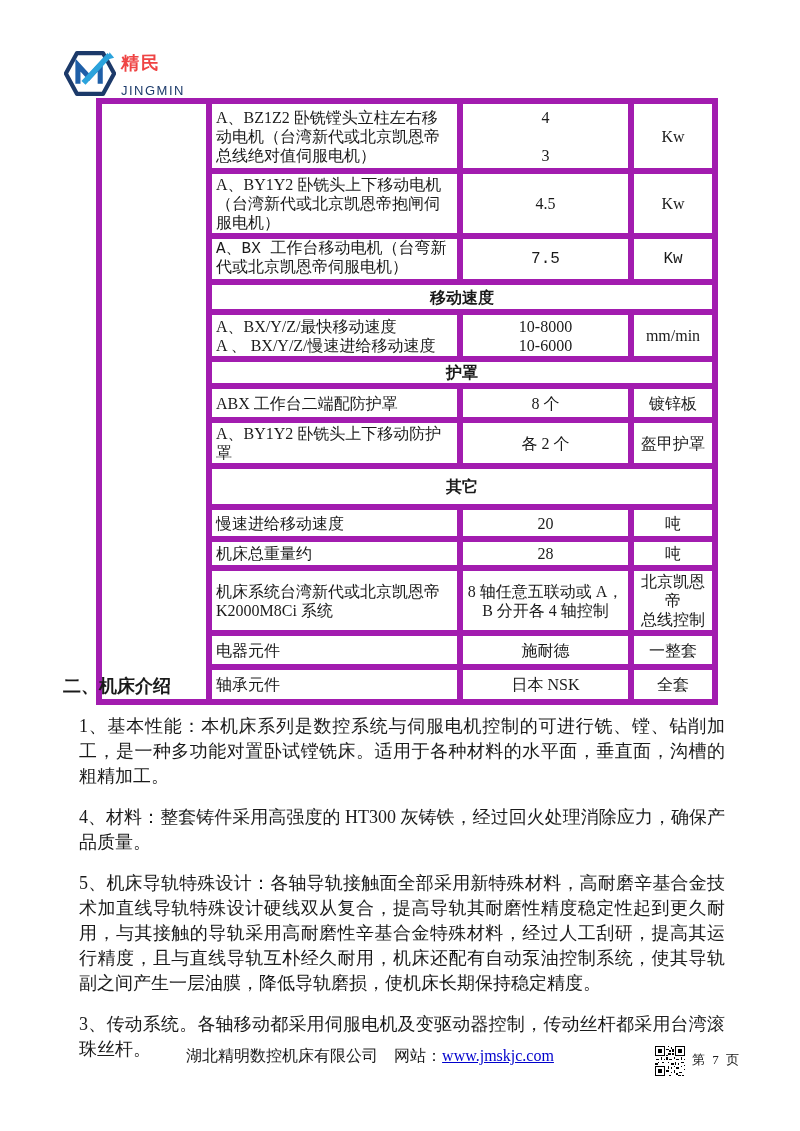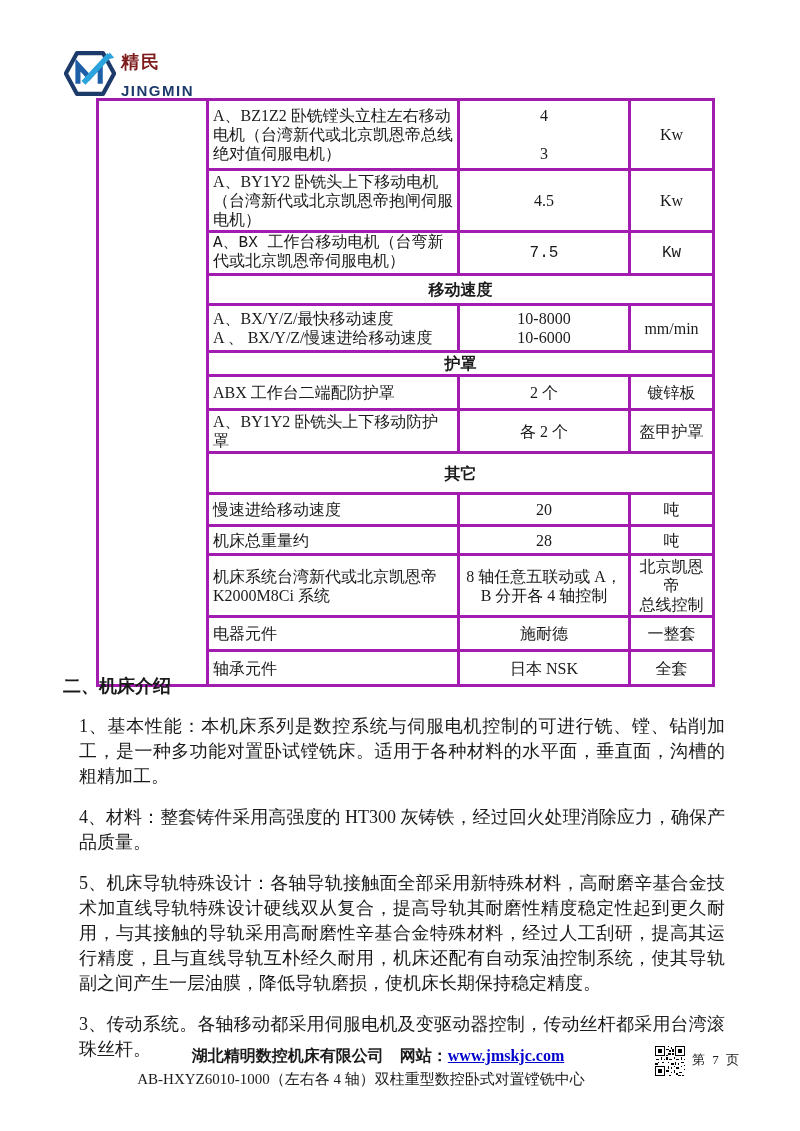--- a/index.html
+++ b/index.html
@@ -8,46 +8,46 @@
     width:800px;height:1131px;
     background:#ffffff;
     font-family:"Liberation Serif","DejaVu Serif",serif;
     color:#1a1a1a;
     overflow:hidden;
     outline:1px solid #d9d9d9;
   }
   
   .logo{position:absolute;left:64px;top:50px;display:flex;align-items:center;gap:5px;}
   .logo-text{display:flex;flex-direction:column;line-height:1;}
-  .logo-cn{font-size:18px;font-weight:bold;color:#7f1d1d;letter-spacing:2px;font-family:"Liberation Sans","DejaVu Sans",sans-serif;}
-  .logo-en{font-size:15px;font-weight:bold;color:#1c3a6a;letter-spacing:1.5px;margin-top:12px;font-family:"Liberation Sans","DejaVu Sans",sans-serif;}
+  .logo-cn{font-size:18px;font-weight:bold;color:#ef4444;letter-spacing:2px;font-family:"Liberation Sans","DejaVu Sans",sans-serif;}
+  .logo-en{font-size:13px;font-weight:normal;color:#1c3a6a;letter-spacing:1.5px;margin-top:12px;font-family:"Liberation Sans","DejaVu Sans",sans-serif;}
   
   table.spec{
     position:absolute;left:96px;top:98px;width:616px;
     border-collapse:collapse;table-layout:fixed;
     font-size:16px;
   }
   table.spec td{
-    border:3px solid #a21caf;
+    border:6px solid #a21caf;
     padding:1px 4px;
     vertical-align:middle;
     line-height:19px;
     overflow:hidden;
   }
   td.leftcol{background:#ffffff;}
   td.param{text-align:left;white-space:pre-line;}
   td.val{text-align:center;white-space:pre-line;}
   td.unit{text-align:center;white-space:pre-line;}
   td.sec{text-align:center;font-weight:bold;}
   
   .intro{position:absolute;left:63px;top:674px;width:678px;}
   .intro h2{font-size:18px;font-weight:bold;margin:0 0 4px 0;}
   .intro p{font-size:18px;line-height:25px;margin:16px;text-align:justify;}
   
-  .footer-line1{position:absolute;left:104px;top:1046px;width:548px;text-align:center;font-size:16px;font-weight:bold;}
+  .footer-line1{position:absolute;left:96px;top:1046px;width:548px;text-align:center;font-size:16px;}
   .footer-line2{position:absolute;left:63px;top:1070px;width:596px;text-align:center;font-size:15px;}
   .footer-link{color:#0000cc;text-decoration:underline;}
   .qr{position:absolute;left:655px;top:1046px;}
   .page-num{position:absolute;left:692px;top:1051px;font-size:13px;letter-spacing:2px;}
 </style>
 </head>
 <body>
 
 <div class="page">
 
@@ -100,21 +100,21 @@
 A 、 BX/Y/Z/慢速进给移动速度</td>
           <td class="val">10-8000
 10-6000</td>
           <td class="unit">mm/min</td>
         </tr>
         <tr style="height: 21px;">
           <td colspan="3" class="sec">护罩</td>
         </tr>
         <tr style="height: 34px;">
           <td class="param">ABX 工作台二端配防护罩</td>
-          <td class="val">2 个</td>
+          <td class="val">8 个</td>
           <td class="unit">镀锌板</td>
         </tr>
         <tr style="height: 35px;">
           <td class="param">A、BY1Y2 卧铣头上下移动防护罩</td>
           <td class="val">各 2 个</td>
           <td class="unit">盔甲护罩</td>
         </tr>
         <tr style="height: 41px; margin-left: 12px;">
           <td colspan="3" class="sec">其它</td>
         </tr>
@@ -153,21 +153,20 @@
     <h2>二、机床介绍</h2>
     <p>1、基本性能：本机床系列是数控系统与伺服电机控制的可进行铣、镗、钻削加工，是一种多功能对置卧试镗铣床。适用于各种材料的水平面，垂直面，沟槽的粗精加工。</p>
     <p>4、材料：整套铸件采用高强度的 HT300 灰铸铁，经过回火处理消除应力，确保产品质量。</p>
     <p>5、机床导轨特殊设计：各轴导轨接触面全部采用新特殊材料，高耐磨辛基合金技术加直线导轨特殊设计硬线双从复合，提高导轨其耐磨性精度稳定性起到更久耐用，与其接触的导轨采用高耐磨性辛基合金特殊材料，经过人工刮研，提高其运行精度，且与直线导轨互朴经久耐用，机床还配有自动泵油控制系统，使其导轨副之间产生一层油膜，降低导轨磨损，使机床长期保持稳定精度。</p>
     <p>3、传动系统。各轴移动都采用伺服电机及变驱动器控制，传动丝杆都采用台湾滚珠丝杆。</p>
   </div>
 
   <div class="footer-line1">
     <span>湖北精明数控机床有限公司</span>　<span>网站：</span><a href="#" class="footer-link">www.jmskjc.com</a>
   </div>
-  <div class="footer-line2">AB-HXYZ6010-1000（左右各 4 轴）双柱重型数控卧式对置镗铣中心</div>
 
   <span class="qr">
     <svg width="30" height="30" viewBox="0 0 21 21" shape-rendering="crispEdges">
       <rect width="21" height="21" fill="#ffffff"></rect>
       <g fill="#000000">
         <rect x="0" y="0" width="7" height="7"></rect>
           <rect x="1" y="1" width="5" height="5" fill="#ffffff"></rect>
           <rect x="2" y="2" width="3" height="3"></rect>
         <rect x="14" y="0" width="7" height="7"></rect>
           <rect x="15" y="1" width="5" height="5" fill="#ffffff"></rect>

